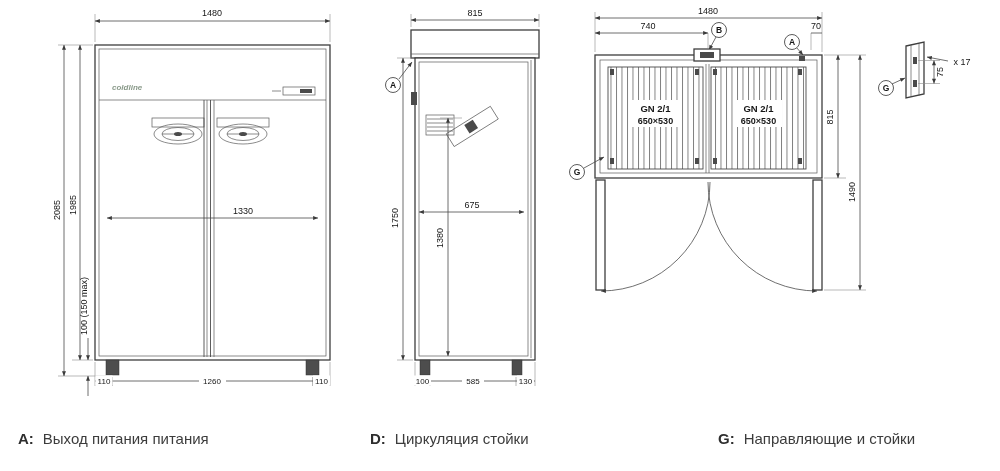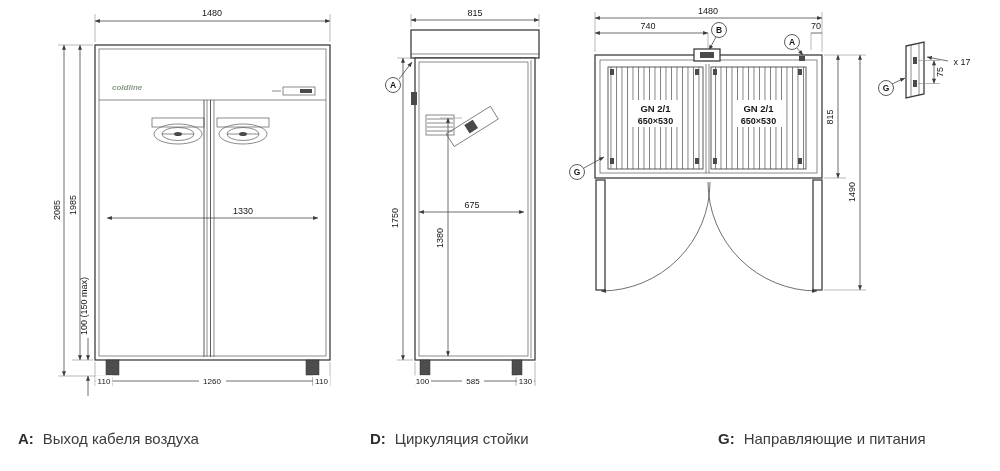--- a/index.html
+++ b/index.html
@@ -280,23 +280,23 @@
     <g>
       <line class="dim" x1="892" y1="84" x2="905" y2="78" marker-end="url(#arr)"></line>
       <circle class="co-c" cx="886" cy="88" r="7.5"></circle>
       <text class="co-t" x="886" y="91">G</text>
     </g>
   </g>
 </svg>
 
 <div class="legend">
   <div class="legend-item" style="left:18px">
-    <span class="legend-key">A:</span><span class="legend-text">Выход кабеля воздуха</span>
+    <span class="legend-key">A:</span><span class="legend-text">Выход питания питания</span>
   </div>
   <div class="legend-item" style="left:370px">
     <span class="legend-key">D:</span><span class="legend-text">Циркуляция стойки</span>
   </div>
   <div class="legend-item" style="left:718px">
-    <span class="legend-key">G:</span><span class="legend-text">Направляющие и питания</span>
+    <span class="legend-key">G:</span><span class="legend-text">Направляющие и стойки</span>
   </div>
 </div>
 
 </div>
 
 </body></html>

